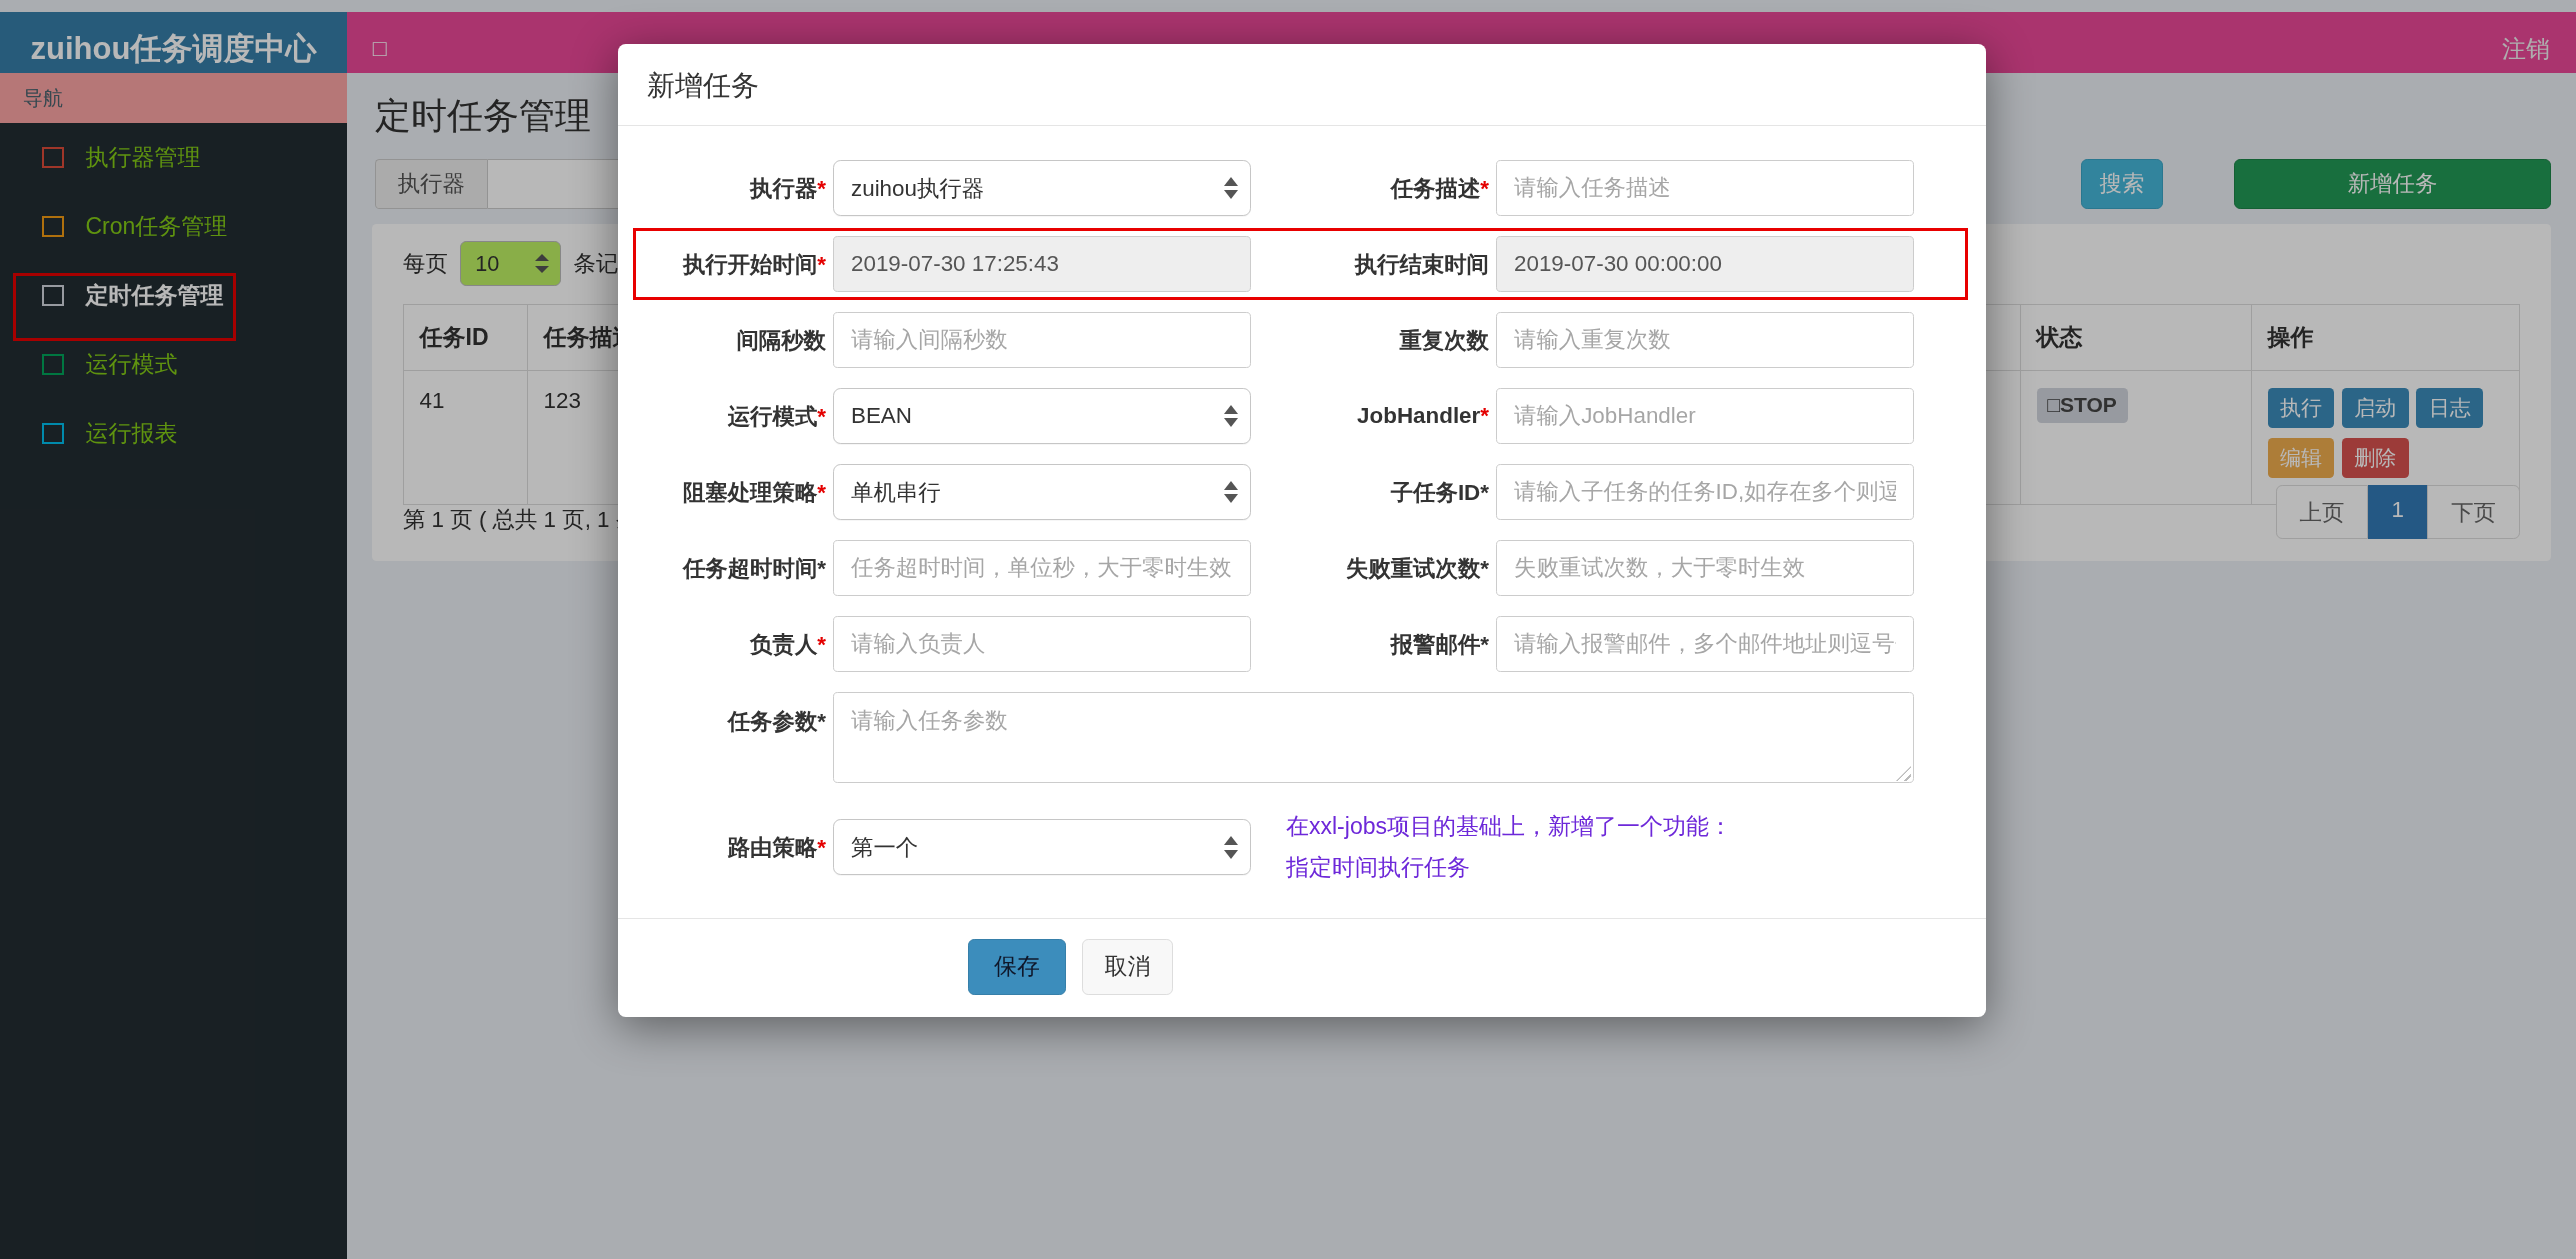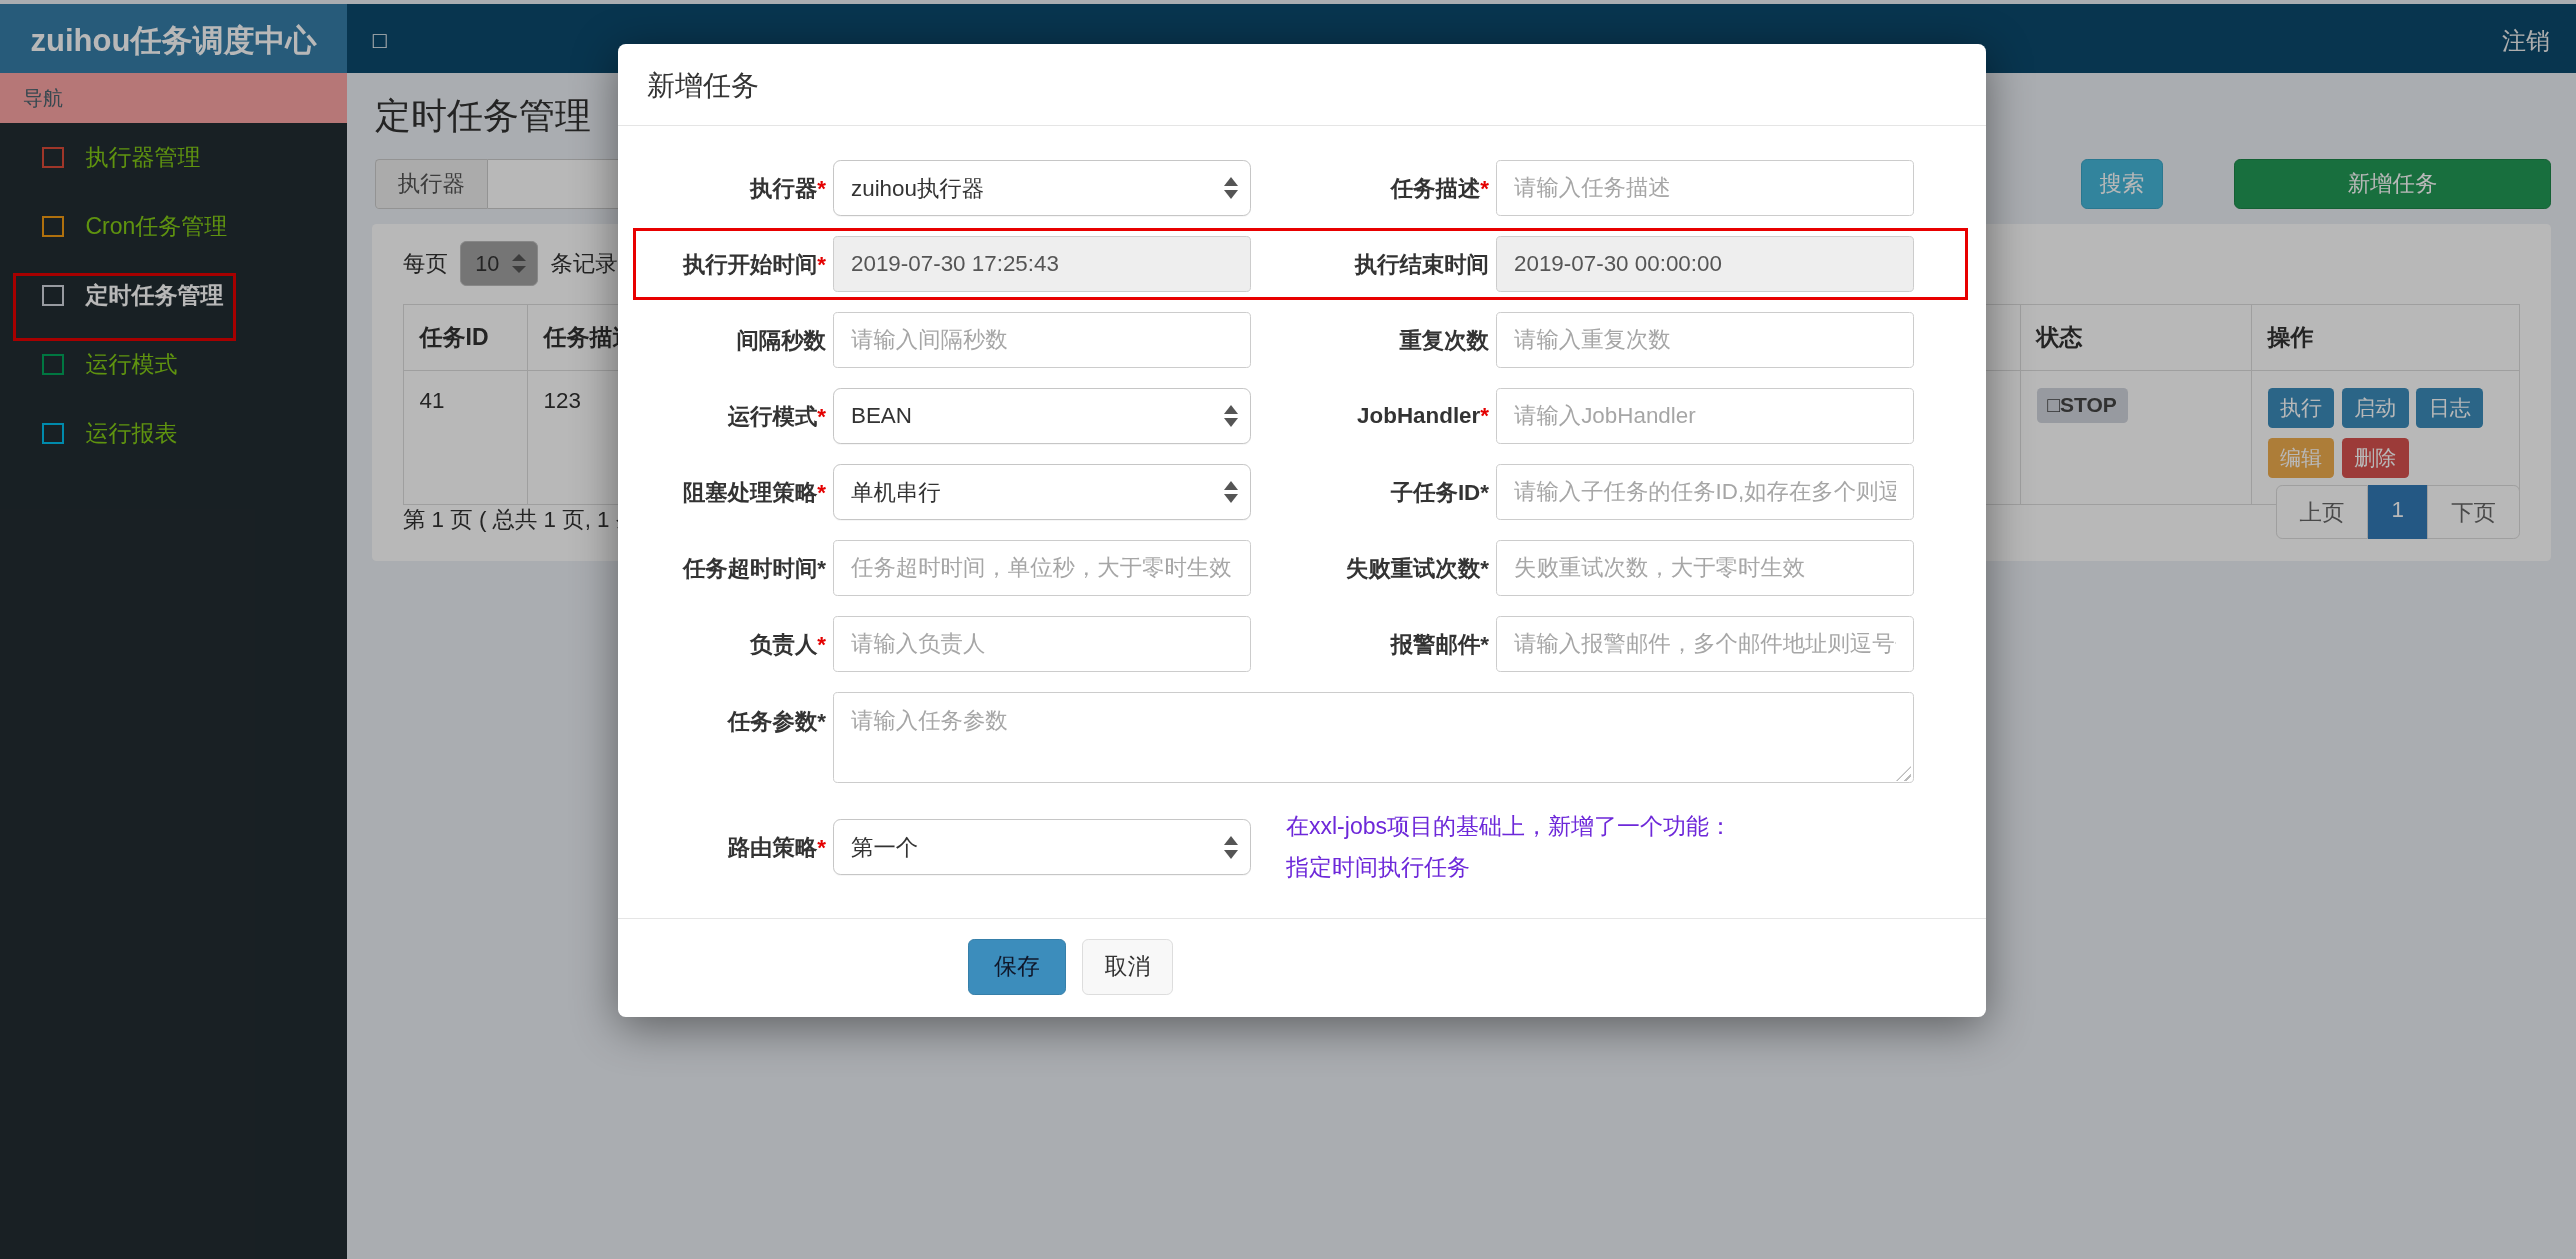--- a/index.html
+++ b/index.html
@@ -1,20 +1,20 @@
 <!DOCTYPE html>
 <html style="font-size:12.4px"><head>
 <meta charset="utf-8">
 <style>
   * { margin:0; padding:0; box-sizing:border-box; }
   html,body { width:2576px; height:1259px; overflow:hidden;
     font-family:"Liberation Sans", sans-serif; background:#ecf0f5; }
 
   
-  .topbar { position:absolute; left:0; top:4px; right:0; height:73px; background:#0c4a6e; z-index:1; }
+  .topbar { position:absolute; left:0; top:12px; right:0; height:73px; background:#ec4899; z-index:1; }
   .logo { position:absolute; left:0; top:0; width:347px; height:73px; background:#367fa9;
     color:#fff; font-size:31px; font-weight:bold; line-height:73px; text-align:center; }
   .nav-toggle { position:absolute; left:362px; top:0; height:73px; line-height:73px;
     color:#fff; font-size:23px; padding:0 10.8px; cursor:pointer; }
   .logout { position:absolute; right:26px; top:0; height:73px; line-height:73px;
     color:#f2f2f2; font-size:24px; cursor:pointer; }
 
   
   .sidebar { position:absolute; left:0; top:73px; width:347px; bottom:0; background:#222d32; z-index:1; }
   .nav-header { height:50px; line-height:50px; background:#fca5a5; color:#4b646f;
@@ -41,21 +41,21 @@
   .btn-search { position:absolute; right:388px; top:0; width:82px; height:50px; line-height:48px;
     background:#46b8da; border-color:#3ba6c7; }
   .btn-add { position:absolute; right:0; top:0; width:317px; height:50px; line-height:48px;
     background:#229a56; border-color:#1d8549; }
 
   
   .panel { position:absolute; left:25px; top:151px; right:25px; height:337px;
     background:#fff; border-radius:4.6px; }
   .perpage { position:absolute; left:31px; top:17px; display:flex; align-items:center; gap:12.4px;
     font-size:22.4px; color:#333; }
-  .perpage-select { width:78px; height:45px; border:0.8px solid #bbb; border-radius:6.2px; background:#a3a3a3;
+  .perpage-select { width:101px; height:45px; border:0.8px solid #bbb; border-radius:6.2px; background:#bef264;
     display:flex; align-items:center; justify-content:space-between; padding:0 10.8px 0 14px; font-size:21.7px; color:#333; }
   table.jobs { position:absolute; left:31px; right:31px; top:80px; border-collapse:collapse; width:calc(100% - 62px); }
   table.jobs th { font-size:23px; color:#333; text-align:left; padding:17px 15.5px;
     border:0.8px solid #ddd; border-top:0.8px solid #ddd;margin-top:24px; }
   table.jobs td { font-size:22.4px; color:#333; vertical-align:top; padding:17px 15.5px;
     border:0.8px solid #ddd; height:120px; }
   .col-id { width:124px; } .col-desc { width:1493px; } .col-status { width:231px; }
   .status-badge { display:inline-block; background:#d2d6de; color:#444; font-weight:bold;
     font-size:21px; padding:5.4px 10.8px; border-radius:4.6px; }
   .op-btn { display:inline-block; font-size:21px; color:#fff; padding:6.2px 12.4px; border-radius:4.6px;

